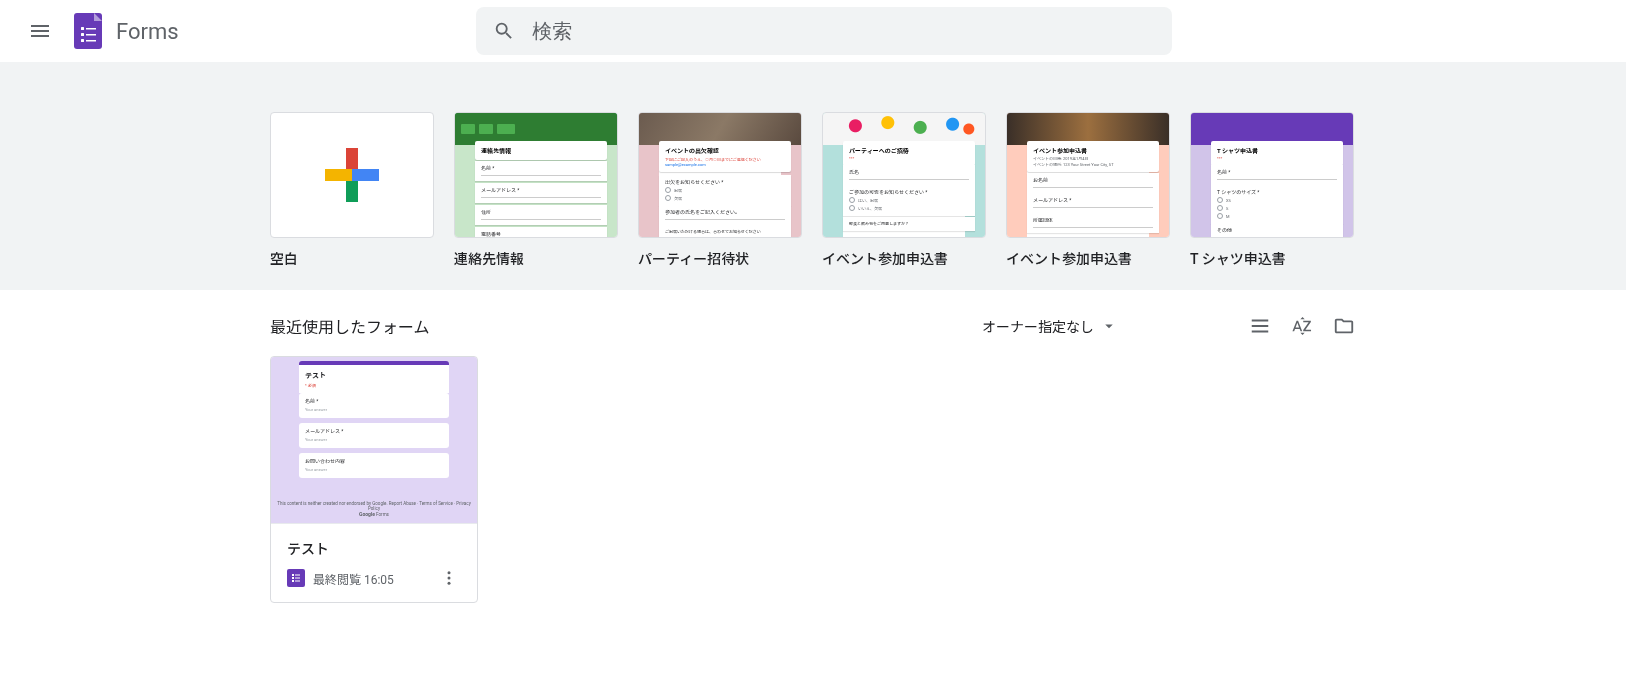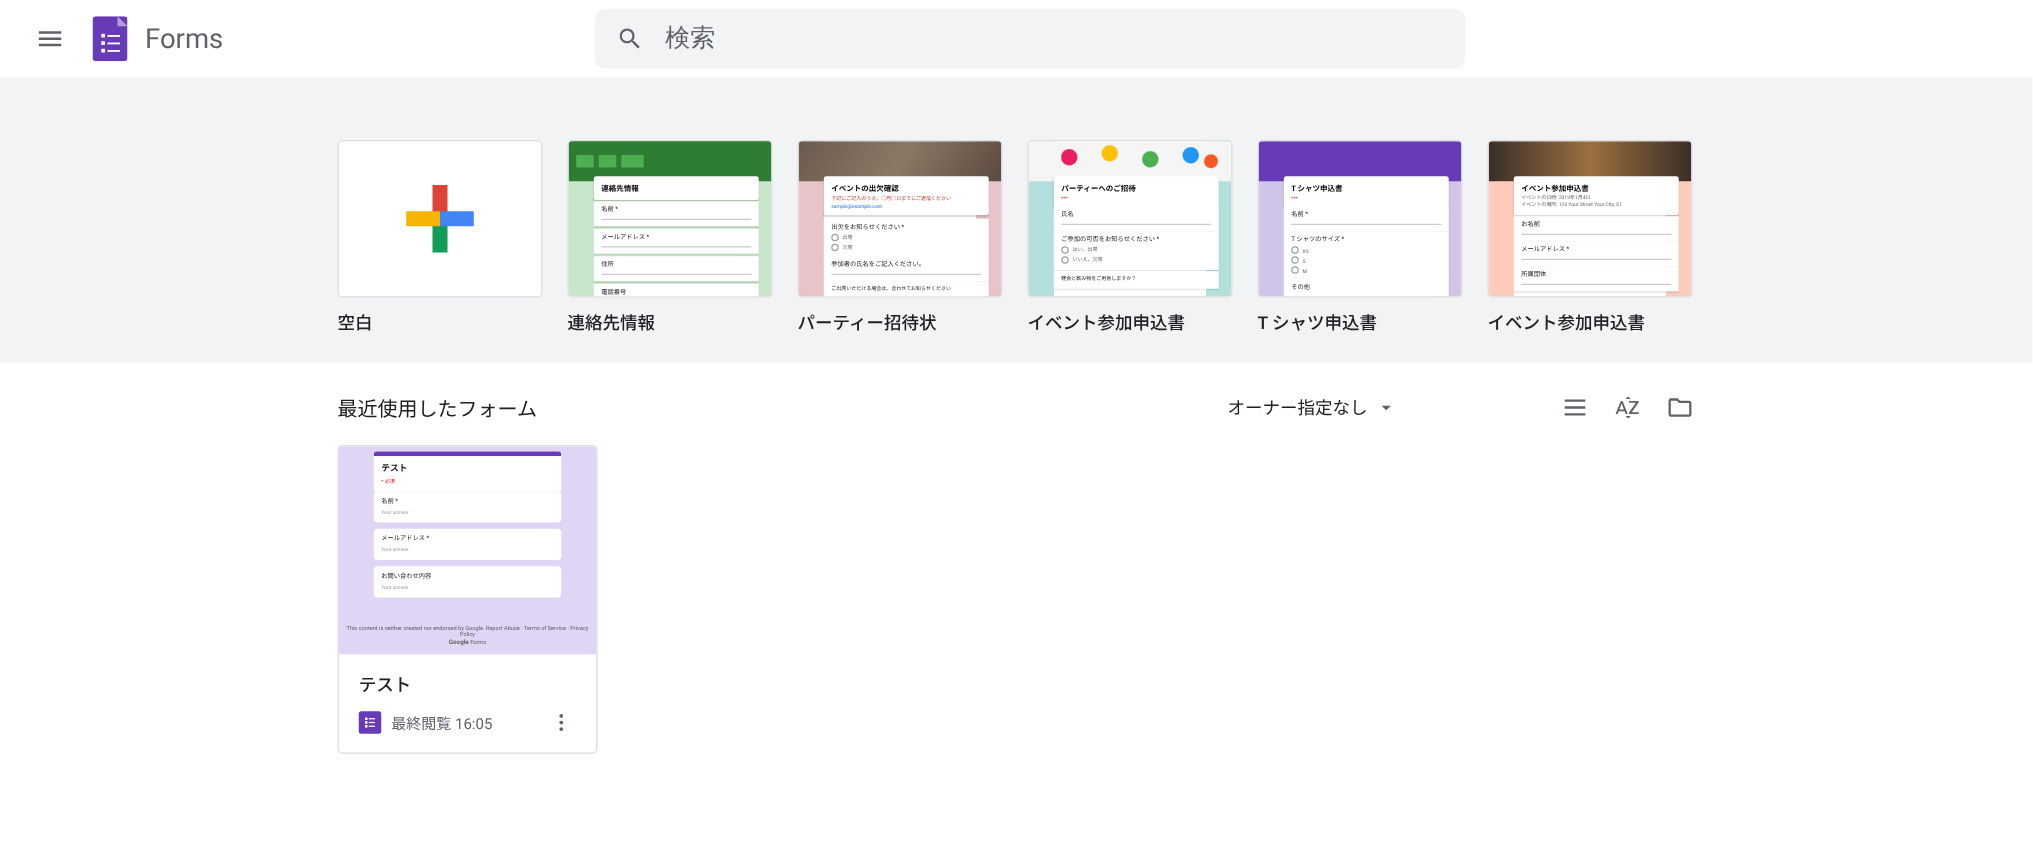--- a/index.html
+++ b/index.html
@@ -396,20 +396,44 @@
             </div>
           <div class="thumb-row" style="top:104px;">
               <div style="font-size:4px;">軽食と飲み物をご用意しますか？</div>
             </div>
         </div>
         <div class="template-label">イベント参加申込書</div>
       </div>
 
       <div class="template-card">
         <div class="template-thumb">
+          <div class="thumb-bg" style="background:linear-gradient(90deg,#ffccbc 0 20px,#fff 20px calc(100% - 20px),#ffccbc calc(100% - 20px));"></div>
+          <div style="position:absolute;top:0;left:0;right:0;height:32px;background:linear-gradient(90deg,#3a2f28,#9c6f3f,#3a2f28);"></div>
+          <div class="thumb-card">
+              <div class="thumb-title">イベント参加申込書</div>
+              <div style="font-size:4px;color:#5f6368;">イベントの日時: 2019年1月4日<br>イベントの場所: 123 Your Street Your City, ST</div>
+            </div>
+          <div class="thumb-row" style="top:60px;">
+              <div>お名前</div>
+              <div class="thumb-field"></div>
+            </div>
+          <div class="thumb-row" style="top:80px;">
+              <div>メールアドレス *</div>
+              <div class="thumb-field"></div>
+            </div>
+          <div class="thumb-row" style="top:100px;">
+              <div>所属団体</div>
+              <div class="thumb-field"></div>
+            </div>
+        </div>
+        <div class="template-label">イベント参加申込書</div>
+      </div>
+
+      <div class="template-card">
+        <div class="template-thumb">
           <div class="thumb-bg" style="background:linear-gradient(90deg,#d1c4e9 0 20px,#fff 20px calc(100% - 20px),#d1c4e9 calc(100% - 20px));"></div>
           <div style="position:absolute;top:0;left:0;right:0;height:32px;background:#673ab7;"></div>
           <div class="thumb-card">
               <div class="thumb-title">T シャツ申込書</div>
               <div class="thumb-sub">***</div>
             </div>
           <div class="thumb-row" style="top:52px;">
               <div>名前 *</div>
               <div class="thumb-field"></div>
             </div>
@@ -417,44 +441,20 @@
               <div>T シャツのサイズ *</div>
               <div class="thumb-opt">XS</div>
               <div class="thumb-opt">S</div>
               <div class="thumb-opt">M</div>
             </div>
           <div class="thumb-row" style="top:110px;">
               <div>その他</div>
             </div>
         </div>
         <div class="template-label">T シャツ申込書</div>
-      </div>
-
-      <div class="template-card">
-        <div class="template-thumb">
-          <div class="thumb-bg" style="background:linear-gradient(90deg,#ffccbc 0 20px,#fff 20px calc(100% - 20px),#ffccbc calc(100% - 20px));"></div>
-          <div style="position:absolute;top:0;left:0;right:0;height:32px;background:linear-gradient(90deg,#3a2f28,#9c6f3f,#3a2f28);"></div>
-          <div class="thumb-card">
-              <div class="thumb-title">イベント参加申込書</div>
-              <div style="font-size:4px;color:#5f6368;">イベントの日時: 2019年1月4日<br>イベントの場所: 123 Your Street Your City, ST</div>
-            </div>
-          <div class="thumb-row" style="top:60px;">
-              <div>お名前</div>
-              <div class="thumb-field"></div>
-            </div>
-          <div class="thumb-row" style="top:80px;">
-              <div>メールアドレス *</div>
-              <div class="thumb-field"></div>
-            </div>
-          <div class="thumb-row" style="top:100px;">
-              <div>所属団体</div>
-              <div class="thumb-field"></div>
-            </div>
-        </div>
-        <div class="template-label">イベント参加申込書</div>
       </div>
 
     </div>
   </div>
 </div>
 
 <div class="recent-section">
   <div class="container">
     <div class="recent-header">
       <div class="recent-title">最近使用したフォーム</div>

